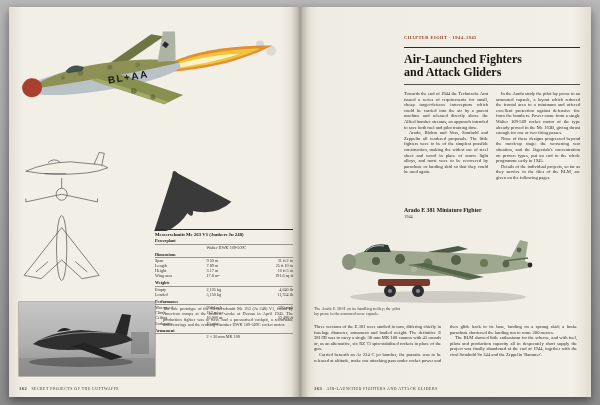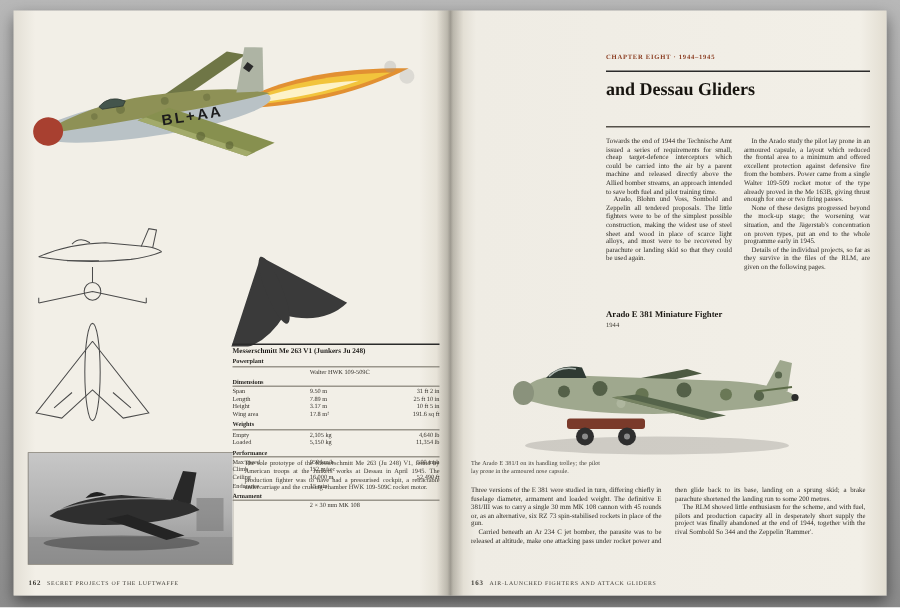--- a/index.html
+++ b/index.html
@@ -244,21 +244,22 @@
         <span class="num">162</span>
         <span>SECRET PROJECTS OF THE LUFTWAFFE</span>
       </div>
     </div>
 
     <div class="page right">
 
       <div class="abs kicker" style="color:#8a3c20;">CHAPTER EIGHT · 1944–1945</div>
       <div class="abs rule-a"></div>
       <div class="abs title">
-        <div>and Dessau Gliders</div>
+        <div>Air-Launched Fighters</div>
+        <div>and Attack Gliders</div>
       </div>
       <div class="abs rule-b"></div>
 
       <div class="abs intro">
 
       <p>Towards the end of 1944 the Technische Amt issued a series of requirements for small, cheap target-defence interceptors which could be carried into the air by a parent machine and released directly above the Allied bomber streams, an approach intended to save both fuel and pilot training time.</p>
           <p>Arado, Blohm und Voss, Sombold and Zeppelin all tendered proposals. The little fighters were to be of the simplest possible construction, making the widest use of steel sheet and wood in place of scarce light alloys, and most were to be recovered by parachute or landing skid so that they could be used again.</p>
           <p>In the Arado study the pilot lay prone in an armoured capsule, a layout which reduced the frontal area to a minimum and offered excellent protection against defensive fire from the bombers. Power came from a single Walter 109-509 rocket motor of the type already proved in the Me 163B, giving thrust enough for one or two firing passes.</p>
           <p>None of these designs progressed beyond the mock-up stage; the worsening war situation, and the Jägerstab's concentration on proven types, put an end to the whole programme early in 1945.</p>
           <p>Details of the individual projects, so far as they survive in the files of the RLM, are given on the following pages.</p>

